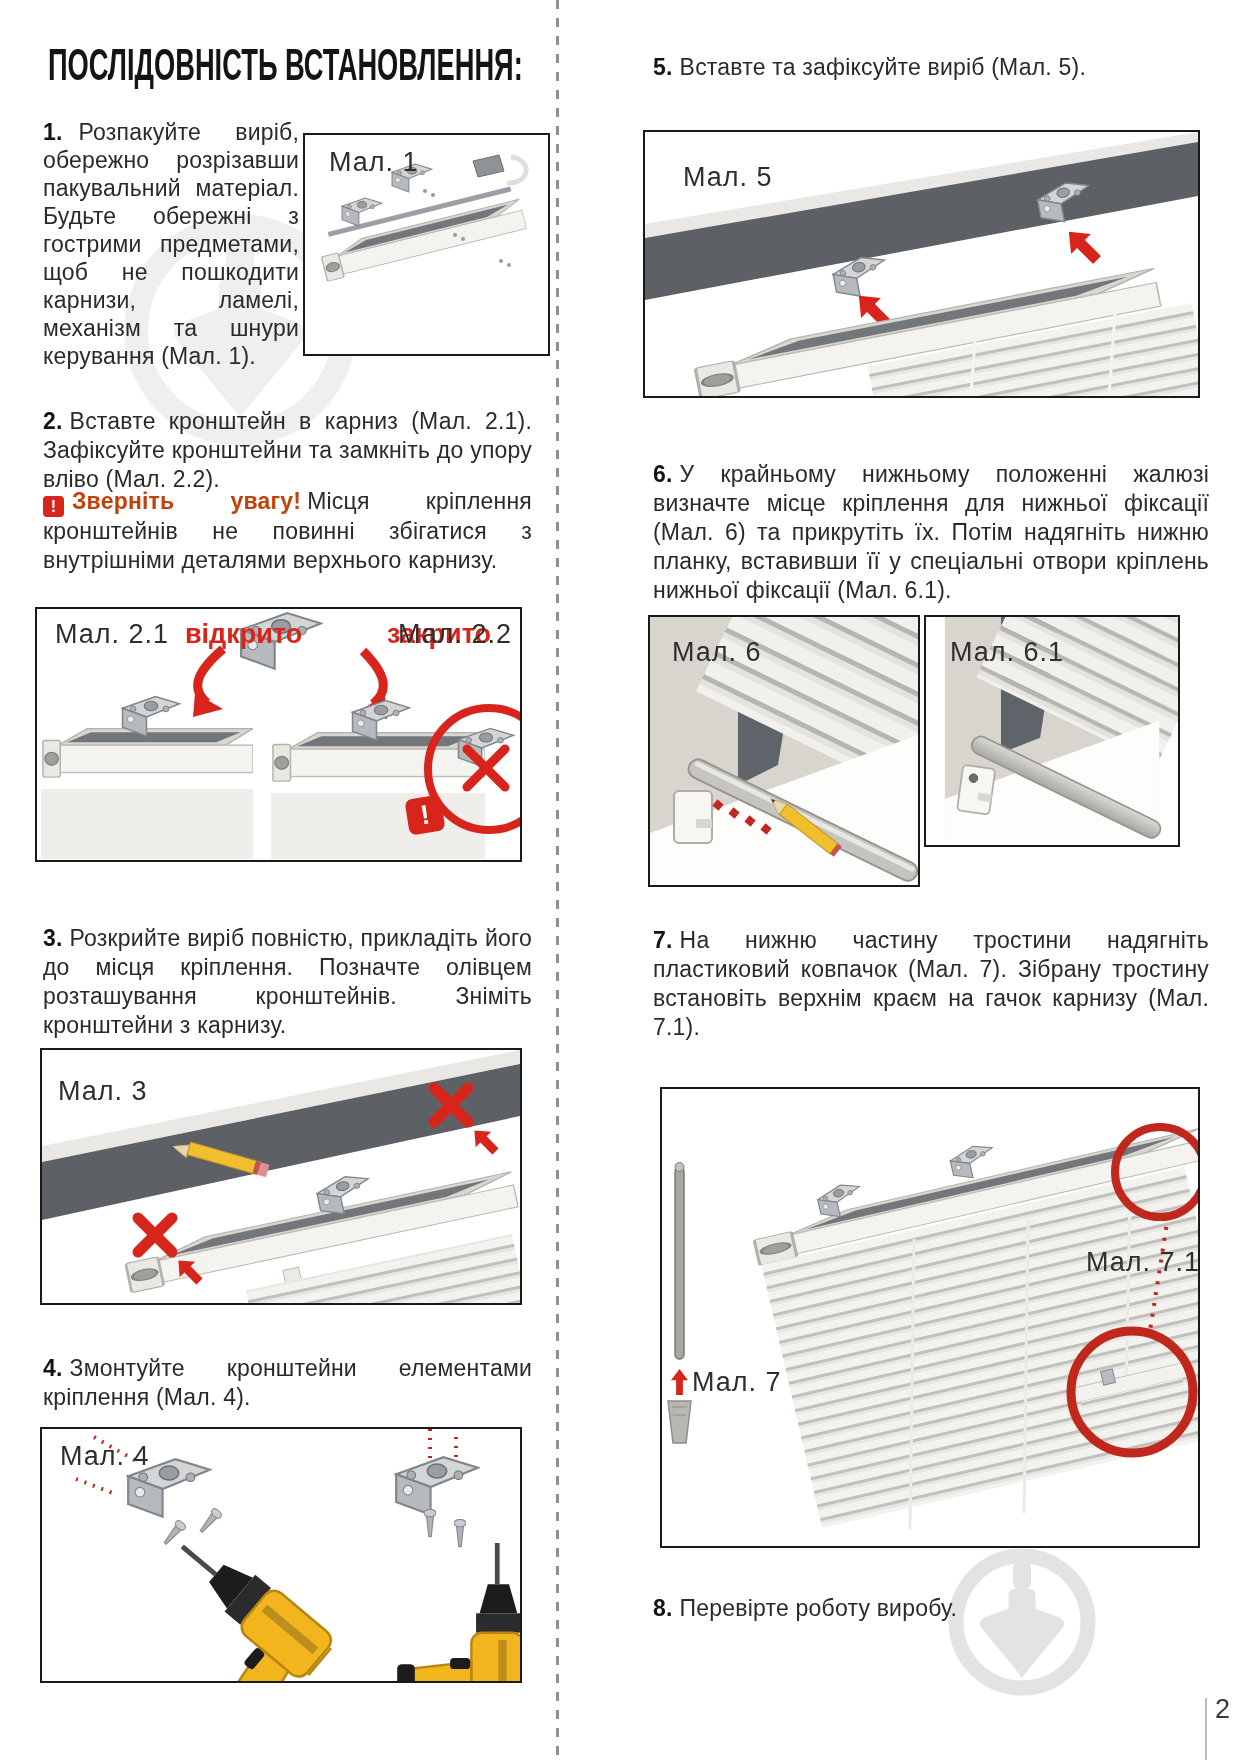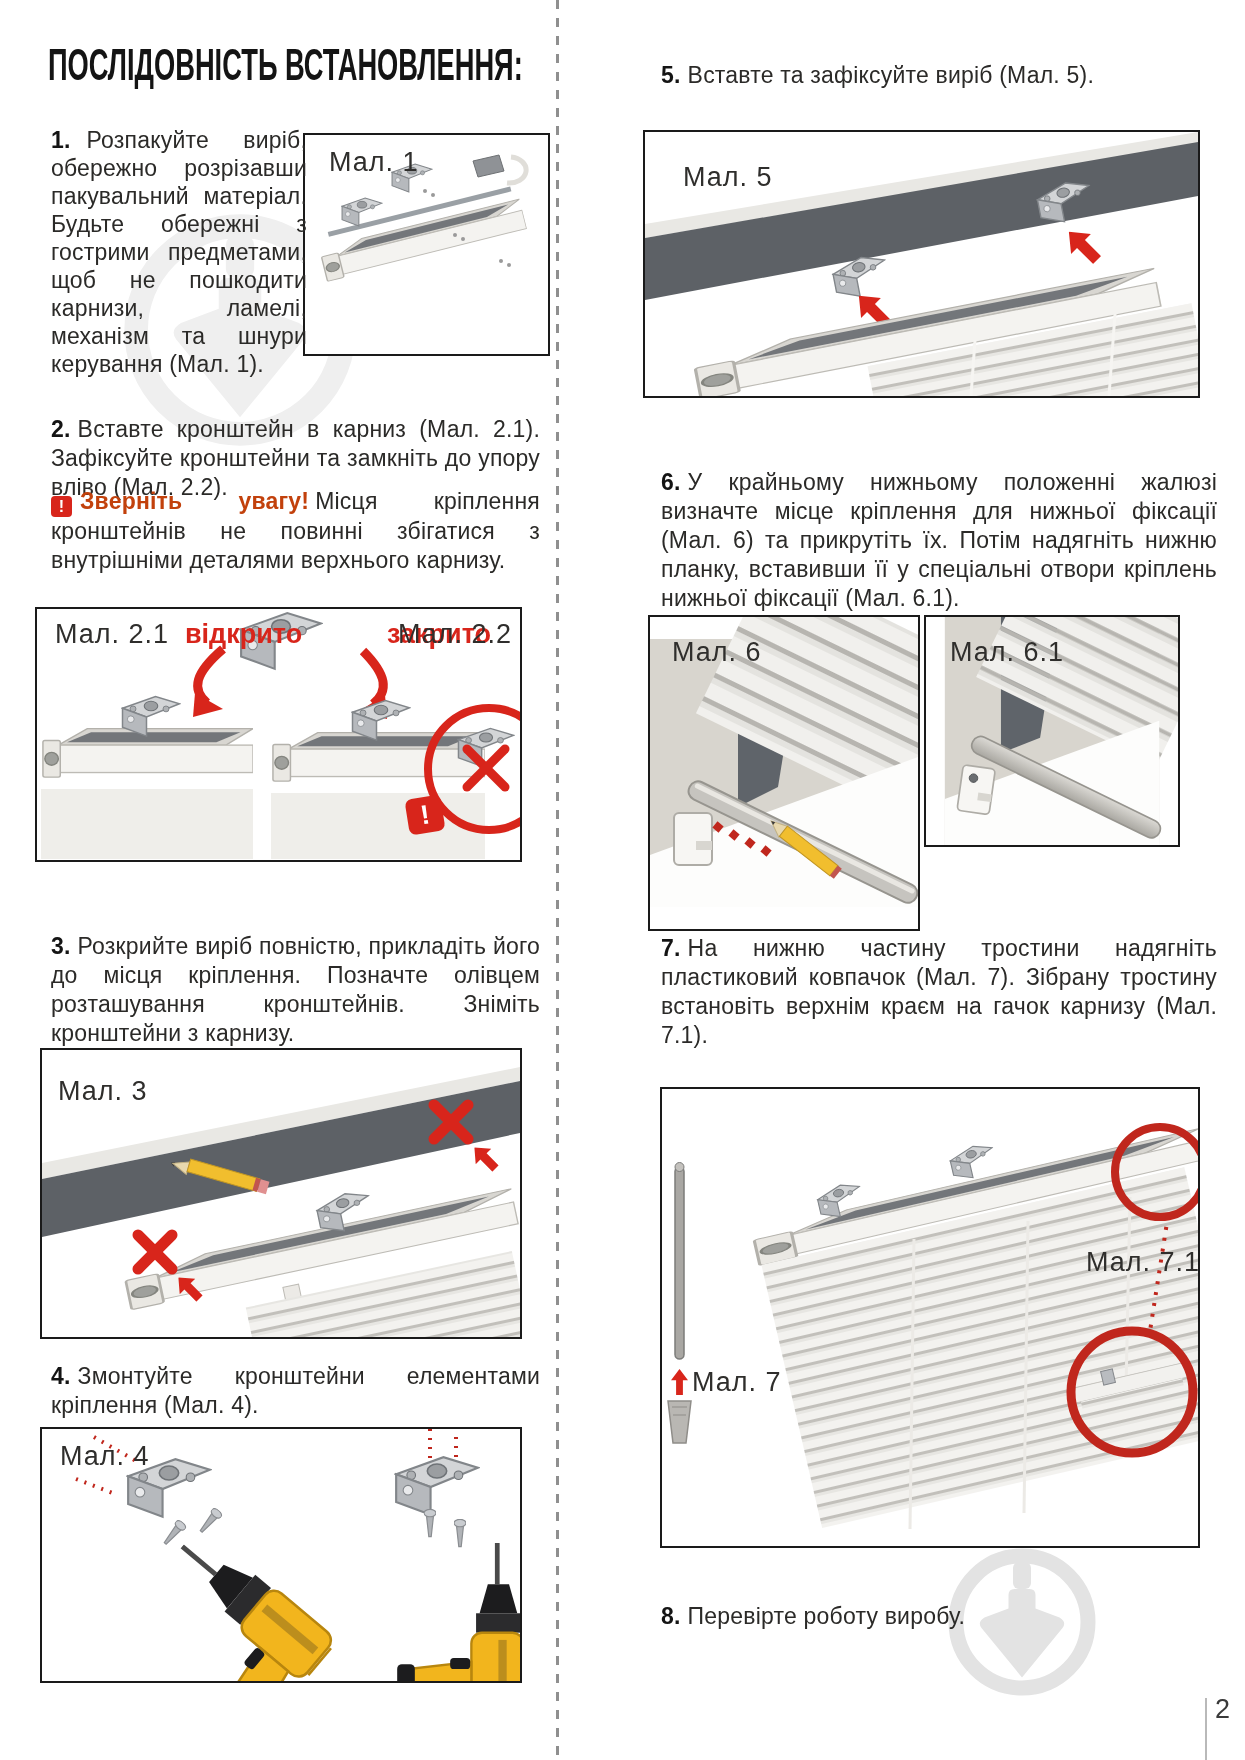--- a/index.html
+++ b/index.html
@@ -10,21 +10,21 @@
   
   .wm{position:absolute; z-index:0;}
   
   .title{
     position:absolute; left:48px; top:40px; z-index:2;
     font-size:44px; font-weight:700; letter-spacing:0px; color:#141414;
     transform:scaleX(.62); transform-origin:left top; white-space:nowrap;
   }
   
   .para{
-    position:absolute; z-index:2; margin:16px;
+    position:absolute; z-index:2; margin:8px;
     font-size:23px; line-height:29px; letter-spacing:.2px;
     text-align:justify; color:#2b2a28;
   }
   .para .num{font-weight:700; padding-right:7px; color:#141414;}
   .p1{line-height:28px;}
   .p1 .num{padding-right:16px;}
   .warnline{margin-top:0;}
   .warnbadge{
     display:inline-flex; width:21px; height:21px; background:#d8251b; border-radius:4px;
     color:#fff; font-weight:700; font-size:16px; line-height:21px;
@@ -189,21 +189,21 @@
     </svg>
     <div class="figlabel" style="left:18px; top:10px;text-align:right;">Мал. 2.1</div>
     <div class="redlabel" style="left:128px; top:10px;">відкрито</div>
     <div class="redlabel" style="left:330px; top:10px;">закрито</div>
     <div class="figlabel" style="right:8px; top:10px;">Мал. 2.2</div>
     <div class="alertbadge" style="left:370px; top:188px;">!</div>
   </div>
 
   <p class="para" style="left:35px; top:916px; width:489px;"><span class="num">3.</span><span>Розкрийте виріб повністю, прикладіть його до місця кріплення. Позначте олівцем розташування кронштейнів. Зніміть кронштейни з карнизу.</span></p>
 
-  <div class="fig" style="left:40px; top:1048px; width:482px; height:291px;">
+  <div class="fig" style="left:40px; top:1048px; width:482px; height:257px;">
     <svg viewBox="0 0 478 253">
       <polygon points="0,96 478,0 478,14 0,112" fill="#e9e8e4"></polygon>
       <polygon points="0,112 478,14 478,66 0,170" fill="#5d6166"></polygon>
       <g transform="rotate(-12 250 196)">
         <use href="#cornice" x="80" y="166" width="400" height="52"></use>
         <use href="#bracket" x="284" y="138" width="56" height="40"></use>
         <rect x="236" y="218" width="16" height="26" fill="#eceae6" stroke="#bdbbb5"></rect>
       </g>
       <g transform="rotate(-12 360 235)">
         <rect x="206" y="208" width="272" height="120" fill="url(#slatPat)"></rect>
@@ -280,21 +280,21 @@
         <rect x="226" y="210" width="330" height="110" fill="url(#slatPat)"></rect>
       </g>
       <line x1="330" y1="208" x2="326" y2="264" stroke="#f6f5f2" stroke-width="3"></line>
       <line x1="470" y1="182" x2="464" y2="264" stroke="#f6f5f2" stroke-width="3"></line>
     </svg>
     <div class="figlabel" style="left:38px; top:30px;text-align:center;">Мал. 5</div>
   </div>
 
   <p class="para" style="left:645px; top:452px; width:556px;"><span class="num">6.</span><span>У крайньому нижньому положенні жалюзі визначте місце кріплення для нижньої фіксації (Мал. 6) та прикрутіть їх. Потім надягніть нижню планку, вставивши її у спеціальні отвори кріплень нижньої фіксації (Мал. 6.1).</span></p>
 
-  <div class="fig" style="left:648px; top:615px; width:272px; height:316px;">
+  <div class="fig" style="left:648px; top:615px; width:272px; height:272px;">
     <svg viewBox="0 0 268 268">
       <rect width="268" height="268" fill="#d8d5ce"></rect>
       <polygon points="88,0 152,0 128,148 88,168" fill="#5f646a"></polygon>
       <g transform="rotate(26 190 80)">
         <rect x="58" y="-30" width="240" height="168" fill="url(#slatPatBig)"></rect>
       </g>
       <polygon points="0,216 268,118 268,268 0,268" fill="#fdfdfc"></polygon>
       <g transform="rotate(26 150 200)">
         <rect x="28" y="192" width="252" height="19" rx="9" fill="#c6c4bf" stroke="#97958f" stroke-width="2"></rect>
         <rect x="32" y="195" width="244" height="5" rx="2.5" fill="#e9e7e2"></rect>

